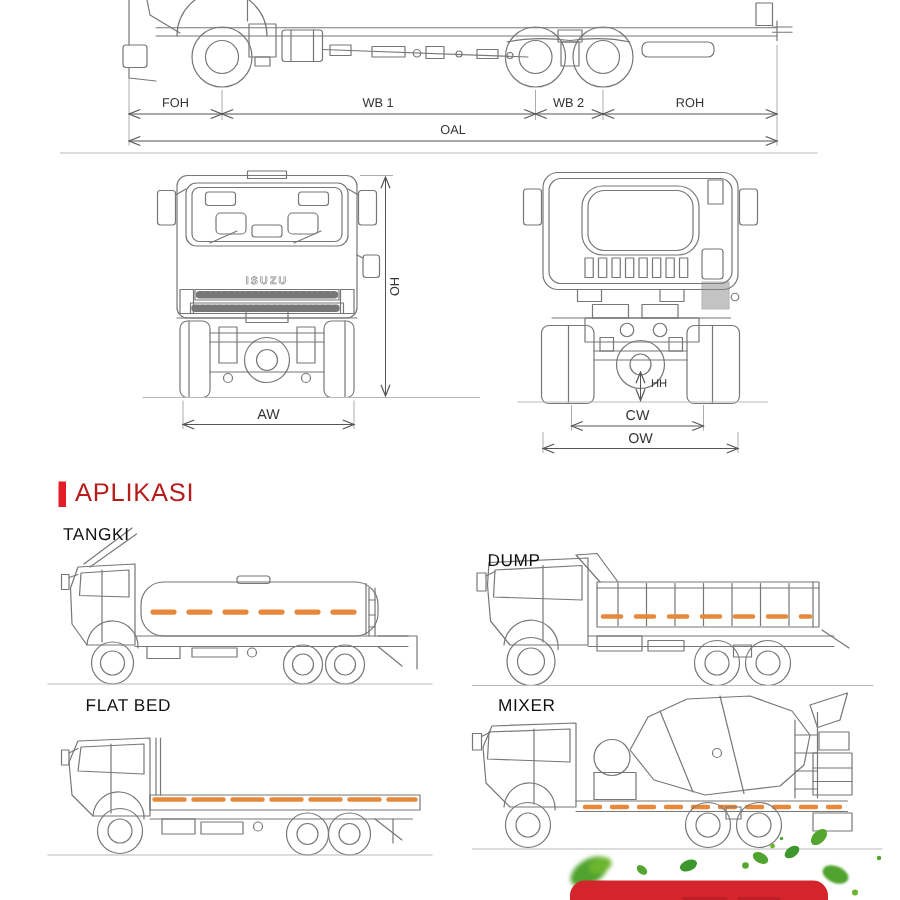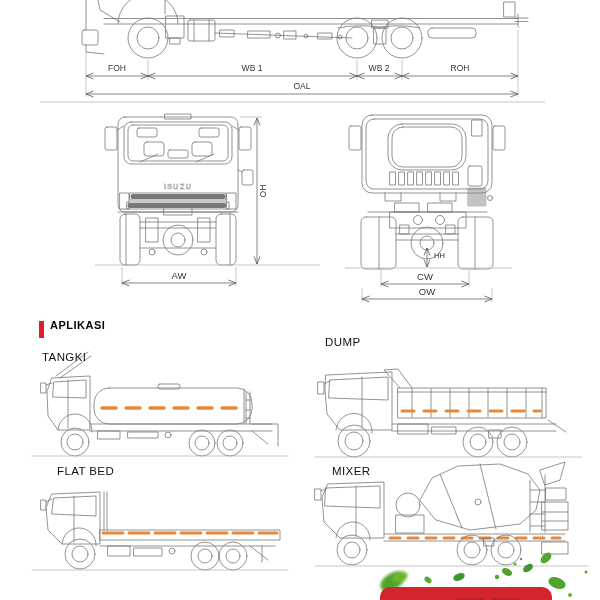--- a/index.html
+++ b/index.html
@@ -10,26 +10,26 @@
   .ln{fill:none;stroke:#777;stroke-width:0.8;stroke-linejoin:round;stroke-linecap:round;}
   .dim{fill:none;stroke:#555;stroke-width:0.7;}
   .ext{fill:none;stroke:#999;stroke-width:0.55;}
   .rule{fill:none;stroke:#b9b9b9;stroke-width:0.8;}
   .dimtxt{font-family:"Liberation Sans",sans-serif;font-size:8.5px;fill:#333;}
   .logotxt{font-family:"Liberation Sans",sans-serif;font-size:7px;font-weight:bold;
            letter-spacing:1.5px;fill:#fff;stroke:#888;stroke-width:0.45;}
   .stripe{fill:none;stroke:#E8883A;stroke-width:3.5;}
   .stripethin{fill:none;stroke:#E8883A;stroke-width:3;}
   
-  .heading{position:absolute;left:50px;top:319px;font-size:11px;font-weight:bold;
-           color:#000000;letter-spacing:0.5px;}
+  .heading{position:absolute;left:50px;top:319px;font-size:17px;font-weight:normal;
+           color:#b91c1c;letter-spacing:0.5px;}
   .headbar{position:absolute;left:39px;top:321px;width:5px;height:17px;background:#E31E29;}
   .applabel{position:absolute;font-size:11.5px;font-weight:normal;color:#111;letter-spacing:0.4px;}
   .lbl-tangki{left:42px;top:351px;}
-  .lbl-dump{left:325px;top:336px;}
+  .lbl-dump{left:325px;top:368px;}
   .lbl-flatbed{left:57px;top:465px;}
   .lbl-mixer{left:332px;top:465px;}
   
   .banner{position:absolute;left:380px;top:587px;width:172px;height:14px;
           background:#D4242C;border-radius:10px 10px 0 0;}
   .banner-hint{position:absolute;bottom:0;height:3px;background:#A81B22;opacity:.55;}
   .bh1{left:75px;width:30px;} .bh2{left:112px;width:28px;}
 </style>
 </head>
 <body>

